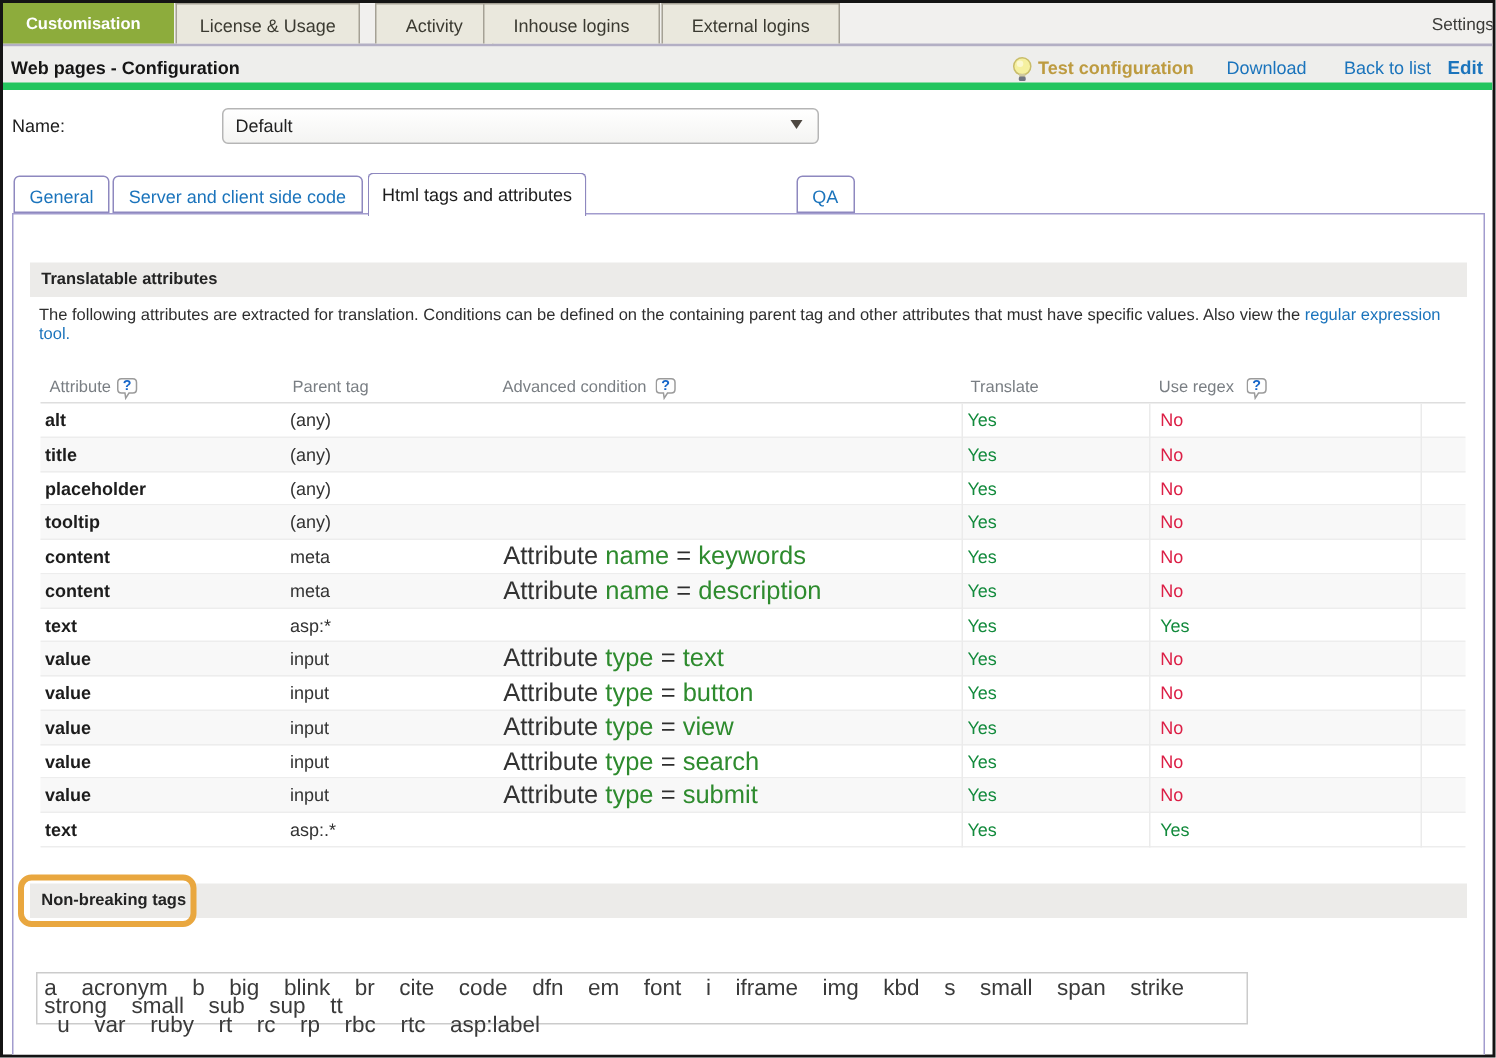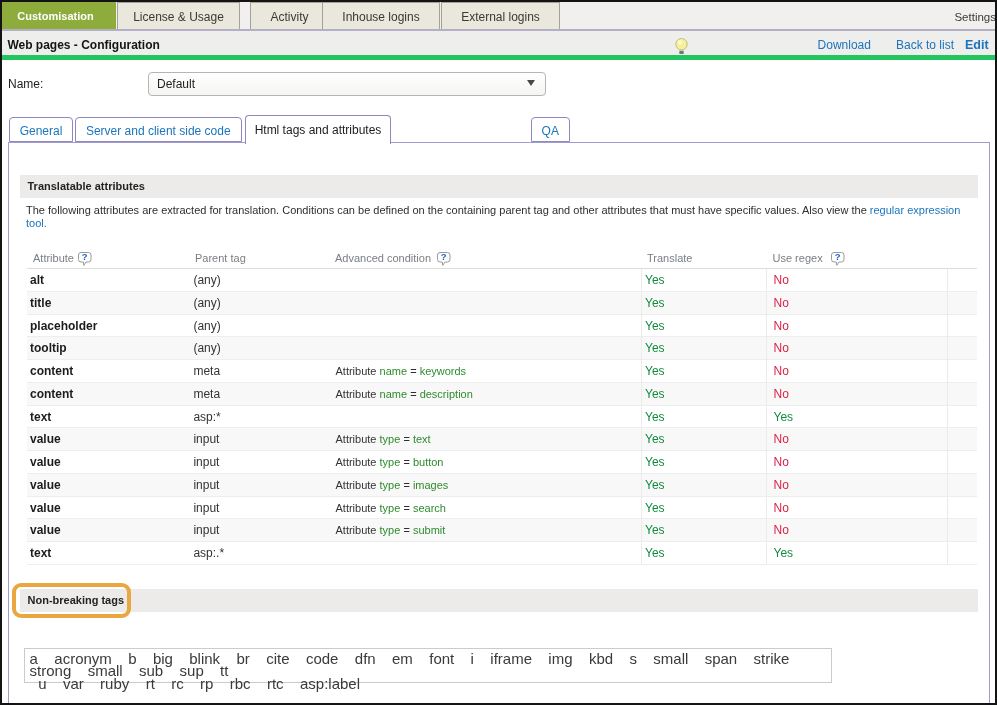--- a/index.html
+++ b/index.html
@@ -22,21 +22,21 @@
 .panel{left:6px;top:140px;width:982px;height:563px;border:1px solid #a29cce;border-bottom:none;background:#fff;z-index:1;}
 .secbar{left:18px;width:958px;height:22.5px;background:#ecebe9;font-size:11px;font-weight:bold;color:#232323;line-height:22.5px;padding-left:7.5px;z-index:2;}
 .para{left:24px;font-size:11px;line-height:13px;color:#2e2e2e;z-index:2;}
 .para a{color:#1b74bc;text-decoration:none;}
 .thead{left:25px;top:246px;width:950px;height:21px;font-size:11px;color:#797e83;z-index:2;border-bottom:1px solid #dedede;}
 .thead span{position:absolute;top:4px;}
 .trow{left:25px;width:950px;height:22.77px;line-height:22.8px;font-size:12px;color:#333;border-bottom:1px solid #ededed;z-index:2;}
 .trow.alt{background:#f8f8f8;}
 .trow b{position:absolute;left:3px;color:#1c1c1c;font-size:12px;}
 .trow .c2{position:absolute;left:166.4px;}
-.trow .c3{position:absolute;left:308.5px;font-size:11px;color:#333;}
+.trow .c3{position:absolute;left:308.5px;font-size:17px;color:#333;}
 .trow .c4{position:absolute;left:618px;color:#128a3c;}
 .trow .c5{position:absolute;left:746.5px;color:#dc1f46;}
 .trow .c5.g{color:#128a3c;}
 .cgreen{color:#2e8b2e;}
 .ceq{color:#2e2e2e;}
 .vline{width:1px;top:267px;height:296px;background:#ebebeb;z-index:2;}
 .ring{left:10px;top:581px;width:119px;height:35px;border:4.5px solid #e9a73f;border-radius:9px;z-index:4;background:transparent;}
 .tagbox{left:22.2px;top:645.5px;width:807.5px;height:35px;border:1px solid #cbcbcb;font-size:15px;color:#3a3a3a;line-height:12.4px;padding:4.5px 0 0 4.4px;word-spacing:12.2px;z-index:2;}
 #pg .c3 span,#pg .para a,#pg .tagbox br{position:static;}
 #pg svg.thico{position:absolute;}
@@ -52,20 +52,21 @@
   <div class="ttab" style="left:439px;width:119px;">External logins</div>
   <div class="settings">Settings</div>
   <div class="hdr">
     <div class="h1">Web pages - Configuration</div>
     <svg style="left:672px;top:7px;" width="15" height="17" viewBox="0 0 15 17">
       <circle cx="7.5" cy="6.2" r="5.7" fill="#f5f0a0" stroke="#c9bd6a" stroke-width="1"></circle>
       <circle cx="6" cy="4.5" r="2.2" fill="#fbf8d0"></circle>
       <rect x="5.4" y="11.2" width="4.2" height="2.2" fill="#cfc9a0"></rect>
       <rect x="5.2" y="13" width="4.6" height="3" rx="1" fill="#707580"></rect>
     </svg>
+    <span class="hlink gold" style="left:690px;">Test configuration</span>
     <span class="hlink" style="left:815.6px;">Download</span>
     <span class="hlink" style="left:894px;">Back to list</span>
     <span class="hlink" style="left:963px;font-weight:bold;font-size:12.5px;">Edit</span>
   </div>
   <div class="namelbl">Name:</div>
   <div class="select">Default<span class="arr"></span></div>
   <div class="tab2" style="left:7px;width:64px;">General</div>
   <div class="tab2" style="left:72.5px;width:167.5px;">Server and client side code</div>
   <div class="tab2 on" style="left:243px;width:146px;">Html tags and attributes</div>
   <div class="tab2" style="left:528.5px;width:39.5px;">QA</div>
@@ -146,21 +147,21 @@
   <div class="trow" style="top:449.1px;">
       <b>value</b>
       <span class="c2">input</span>
       <span class="c3">Attribute <span class="cgreen">type</span> <span class="ceq">=</span> <span class="cgreen">button</span></span>
       <span class="c4">Yes</span>
       <span class="c5">No</span>
     </div>
   <div class="trow alt" style="top:471.9px;">
       <b>value</b>
       <span class="c2">input</span>
-      <span class="c3">Attribute <span class="cgreen">type</span> <span class="ceq">=</span> <span class="cgreen">images</span></span>
+      <span class="c3">Attribute <span class="cgreen">type</span> <span class="ceq">=</span> <span class="cgreen">view</span></span>
       <span class="c4">Yes</span>
       <span class="c5">No</span>
     </div>
   <div class="trow" style="top:494.6px;">
       <b>value</b>
       <span class="c2">input</span>
       <span class="c3">Attribute <span class="cgreen">type</span> <span class="ceq">=</span> <span class="cgreen">search</span></span>
       <span class="c4">Yes</span>
       <span class="c5">No</span>
     </div>

